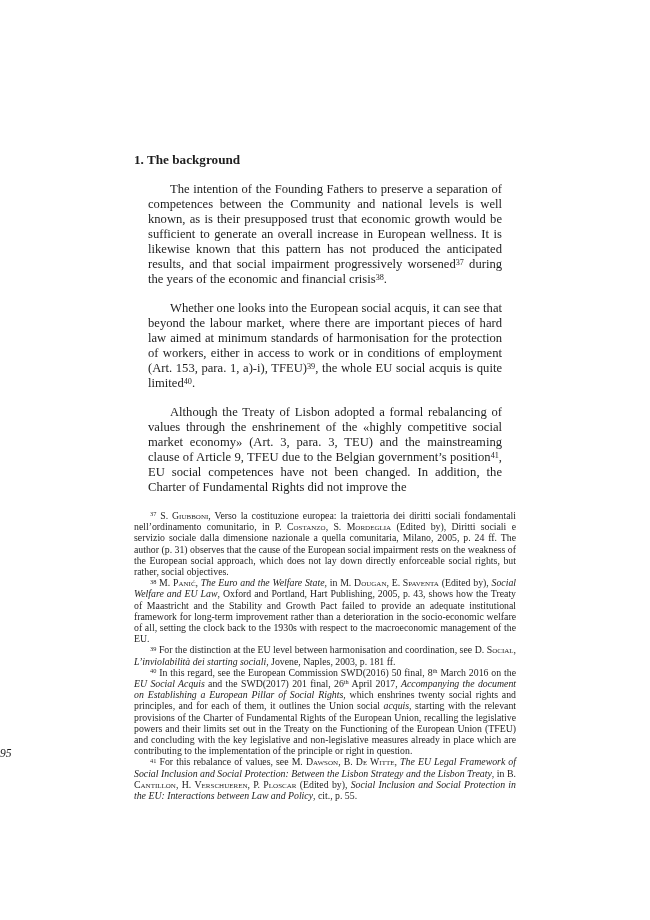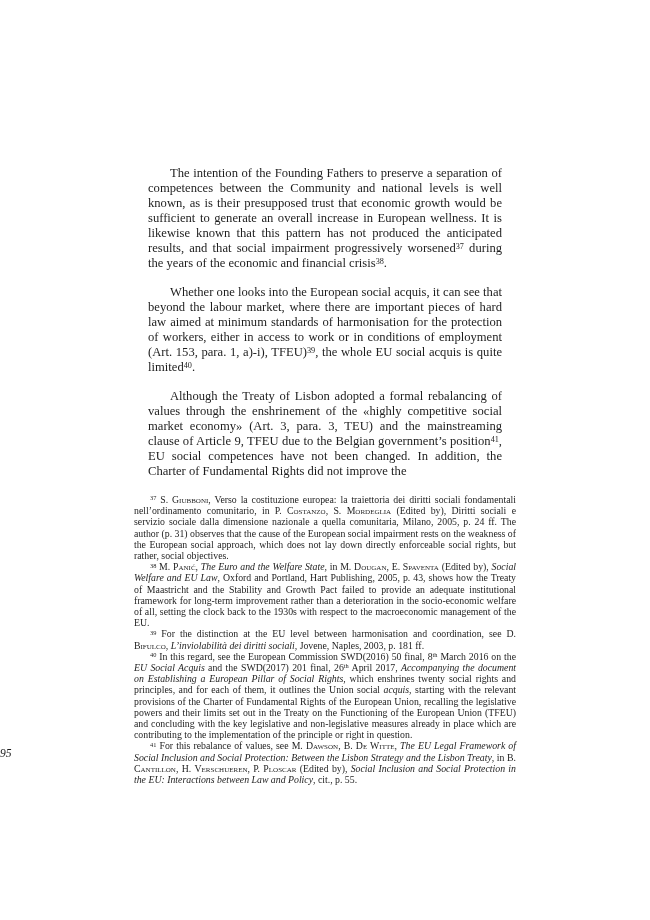--- a/index.html
+++ b/index.html
@@ -63,31 +63,32 @@
     top: -0.42em;
     line-height: 0;
   }
 </style>
 </head>
 <body>
 
 <div class="page">
   <div class="content">
 
+    <h1 class="heading">1. The background</h1>
 
     <div class="body-text">
       <p><span>The intention of the Founding Fathers to preserve a separation of competences between the Community and national levels is well known, as is their presupposed trust that economic growth would be sufficient to generate an overall increase in European wellness. It is likewise known that this pattern has not produced the anticipated results, and that social impairment progressively worsened</span><span class="sup">37</span><span> during the years of the economic and financial crisis</span><span class="sup">38</span><span>.</span></p>
       <p><span>Whether one looks into the European social acquis, it can see that beyond the labour market, where there are important pieces of hard law aimed at minimum standards of harmonisation for the protection of workers, either in access to work or in conditions of employment (Art. 153, para. 1, a)-i), TFEU)</span><span class="sup">39</span><span>, the whole EU social acquis is quite limited</span><span class="sup">40</span><span>.</span></p>
       <p><span>Although the Treaty of Lisbon adopted a formal rebalancing of values through the enshrinement of the «highly competitive social market economy» (Art. 3, para. 3, TEU) and the mainstreaming clause of Article 9, TFEU due to the Belgian government’s position</span><span class="sup">41</span><span>, EU social competences have not been changed. In addition, the Charter of Fundamental Rights did not improve the</span></p>
     </div>
 
     <div class="footnotes">
       <p><span class="sup">37</span><span> S. </span><span class="sc">Giubboni</span><span>, Verso la costituzione europea: la traiettoria dei diritti sociali fondamentali nell’ordinamento comunitario, in P. </span><span class="sc">Costanzo</span><span>, S. </span><span class="sc">Mordeglia</span><span> (Edited by), Diritti sociali e servizio sociale dalla dimensione nazionale a quella comunitaria, Milano, 2005, p. 24 ff. The author (p. 31) observes that the cause of the European social impairment rests on the weakness of the European social approach, which does not lay down directly enforceable social rights, but rather, social objectives.</span></p>
       <p><span class="sup">38</span><span> M. </span><span class="sc">Panić</span><span>, </span><span class="i">The Euro and the Welfare State,</span><span> in M. </span><span class="sc">Dougan</span><span>, E. </span><span class="sc">Spaventa</span><span> (Edited by), </span><span class="i">Social Welfare and EU Law</span><span>, Oxford and Portland, Hart Publishing, 2005, p. 43, shows how the Treaty of Maastricht and the Stability and Growth Pact failed to provide an adequate institutional framework for long-term improvement rather than a deterioration in the socio-economic welfare of all, setting the clock back to the 1930s with respect to the macroeconomic management of the EU.</span></p>
-      <p><span class="sup">39</span><span> For the distinction at the EU level between harmonisation and coordination, see D. </span><span class="sc">Bifulco</span><span>, </span><span class="i">L’inviolabilità dei diritti sociali</span><span>, Jovene, Naples, 2003, p. 181 ff.</span></p>
+      <p><span class="sup">39</span><span> For the distinction at the EU level between harmonisation and coordination, see D. </span><span class="sc">Social</span><span>, </span><span class="i">L’inviolabilità dei starting sociali</span><span>, Jovene, Naples, 2003, p. 181 ff.</span></p>
       <p><span class="sup">40</span><span> In this regard, see the European Commission SWD(2016) 50 final, 8</span><span class="sup">th</span><span> March 2016 on the </span><span class="i">EU Social Acquis</span><span> and the SWD(2017) 201 final, 26</span><span class="sup">th</span><span> April 2017, </span><span class="i">Accompanying the document on Establishing a European Pillar of Social Rights,</span><span> which enshrines twenty social rights and principles, and for each of them, it outlines the Union social </span><span class="i">acquis</span><span>, starting with the relevant provisions of the Charter of Fundamental Rights of the European Union, recalling the legislative powers and their limits set out in the Treaty on the Functioning of the European Union (TFEU) and concluding with the key legislative and non-legislative measures already in place which are contributing to the implementation of the principle or right in question.</span></p>
       <p><span class="sup">41</span><span> For this rebalance of values, see M. </span><span class="sc">Dawson</span><span>, B. </span><span class="sc">De Witte</span><span>, </span><span class="i">The EU Legal Framework of Social Inclusion and Social Protection: Between the Lisbon Strategy and the Lisbon Treaty</span><span>, in B. </span><span class="sc">Cantillon</span><span>, H. </span><span class="sc">Verschueren</span><span>, P. </span><span class="sc">Ploscar</span><span> (Edited by), </span><span class="i">Social Inclusion and Social Protection in the EU: Interactions between Law and Policy</span><span>, cit., p. 55.</span></p>
     </div>
 
   </div>
 
   <div class="pageno">95</div>
 </div>
 
 </body></html>

